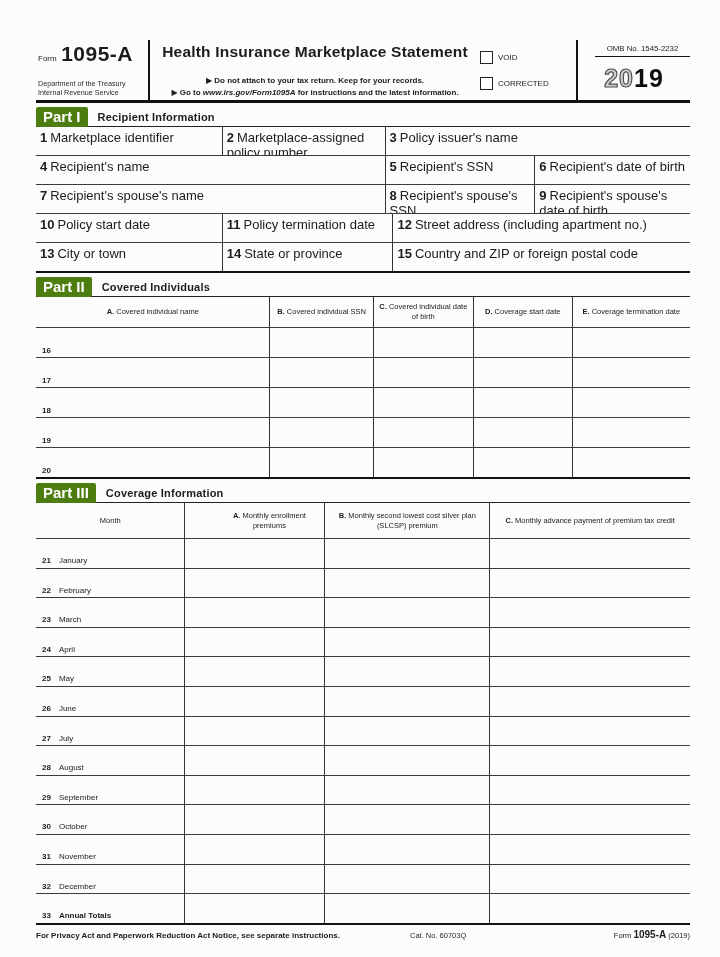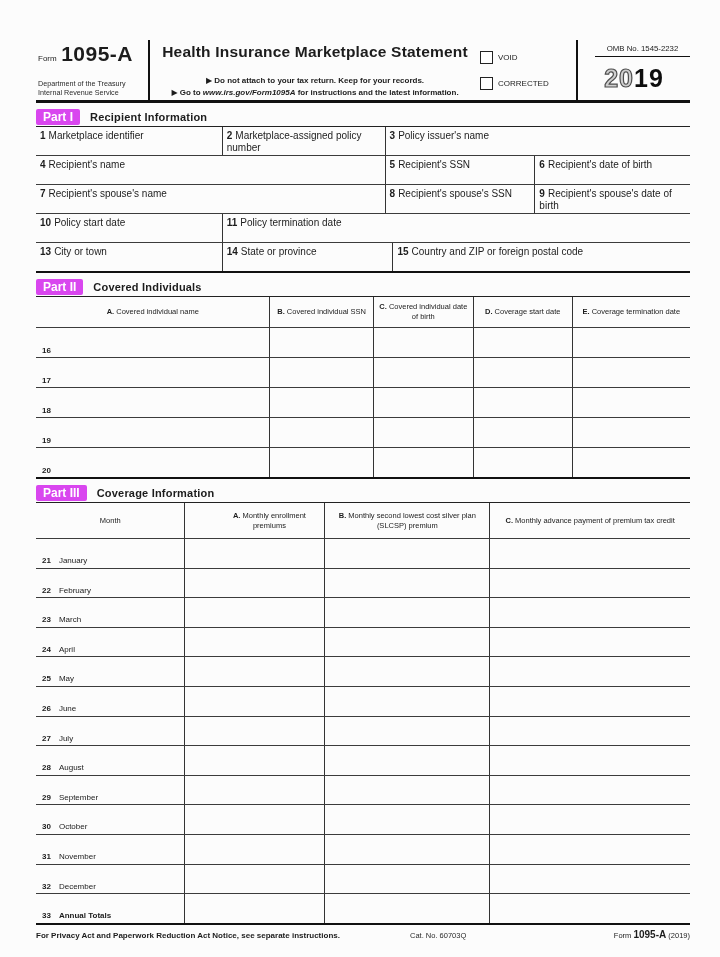--- a/index.html
+++ b/index.html
@@ -26,28 +26,28 @@
   .chk-row{display:flex;align-items:center;gap:5px;font-size:8px;}
   .chk-box{width:11px;height:11px;border:1.5px solid #222;background:#fff;flex:none;}
   .hdr-omb{width:112px;display:flex;flex-direction:column;box-sizing:border-box;}
   .omb-no{font-size:7.8px;text-align:center;padding:4px 0 3px;border-bottom:1.5px solid #111;margin-left:17px;}
   .year{flex:1;display:flex;align-items:center;justify-content:center;font-size:25px;font-weight:bold;letter-spacing:1px;}
   .year-outline{color:#cfcfcf;-webkit-text-stroke:1.2px #4e4e4e;}
   .year-solid{color:#0d0d0d;}
 
   
   .part-hdr{display:flex;align-items:center;gap:10px;height:18px;margin:5px 0 0;}
-  .part-badge{background:#d946ef;color:#fff;font-size:12px;font-weight:bold;padding:2px 7px 2.5px;border-radius:2px;line-height:1;}
+  .part-badge{background:#4d7c0f;color:#fff;font-size:15px;font-weight:bold;padding:2px 7px 2.5px;border-radius:2px;line-height:1;}
   .part-title{font-size:11px;font-weight:bold;letter-spacing:.2px;}
 
   
   .tbl{border-top:1.5px solid #222;border-bottom:2.5px solid #111;}
   .frow{display:flex;height:28px;border-bottom:1px solid #3c3c3c;}
   .frow:last-child{border-bottom:none;}
-  .fcell{box-sizing:border-box;padding:2.5px 4px;font-size:10px;line-height:1.2;overflow:hidden;}
+  .fcell{box-sizing:border-box;padding:2.5px 4px;font-size:13px;line-height:1.2;overflow:hidden;}
   .fcell + .fcell{border-left:1.5px solid #333;}
   .fnum{font-weight:bold;margin-right:3px;}
   .p1r1 .c1{width:28.4%;} .p1r1 .c2{width:24.9%;} .p1r1 .c3{flex:1;}
   .p1r23 .c1{width:53.3%;} .p1r23 .c2{width:22.9%;} .p1r23 .c3{flex:1;}
   .p1r45 .c1{width:28.4%;} .p1r45 .c2{width:26.1%;} .p1r45 .c3{flex:1;}
 
   
   .thead{display:flex;border-bottom:1px solid #3c3c3c;}
   .thcell{box-sizing:border-box;display:flex;align-items:center;justify-content:center;text-align:center;font-size:7.5px;line-height:1.3;padding:2px 3px;}
   .thcell + .thcell{border-left:1.5px solid #333;}
@@ -134,20 +134,21 @@
       <div class="fcell c3"><span class="fnum">6</span><span>Recipient's date of birth</span></div>
     </div>
     <div class="frow p1r23">
       <div class="fcell c1"><span class="fnum">7</span><span>Recipient's spouse's name</span></div>
       <div class="fcell c2"><span class="fnum">8</span><span>Recipient's spouse's SSN</span></div>
       <div class="fcell c3"><span class="fnum">9</span><span>Recipient's spouse's date of birth</span></div>
     </div>
     <div class="frow p1r45">
       <div class="fcell c1"><span class="fnum">10</span><span>Policy start date</span></div>
       <div class="fcell c2"><span class="fnum">11</span><span>Policy termination date</span></div>
+      <div class="fcell c3"><span class="fnum">12</span><span>Street address (including apartment no.)</span></div>
     </div>
     <div class="frow p1r45">
       <div class="fcell c1"><span class="fnum">13</span><span>City or town</span></div>
       <div class="fcell c2"><span class="fnum">14</span><span>State or province</span></div>
       <div class="fcell c3"><span class="fnum">15</span><span>Country and ZIP or foreign postal code</span></div>
     </div>
   </div>
 
   <div class="part-hdr">
     <span class="part-badge">Part II</span>

